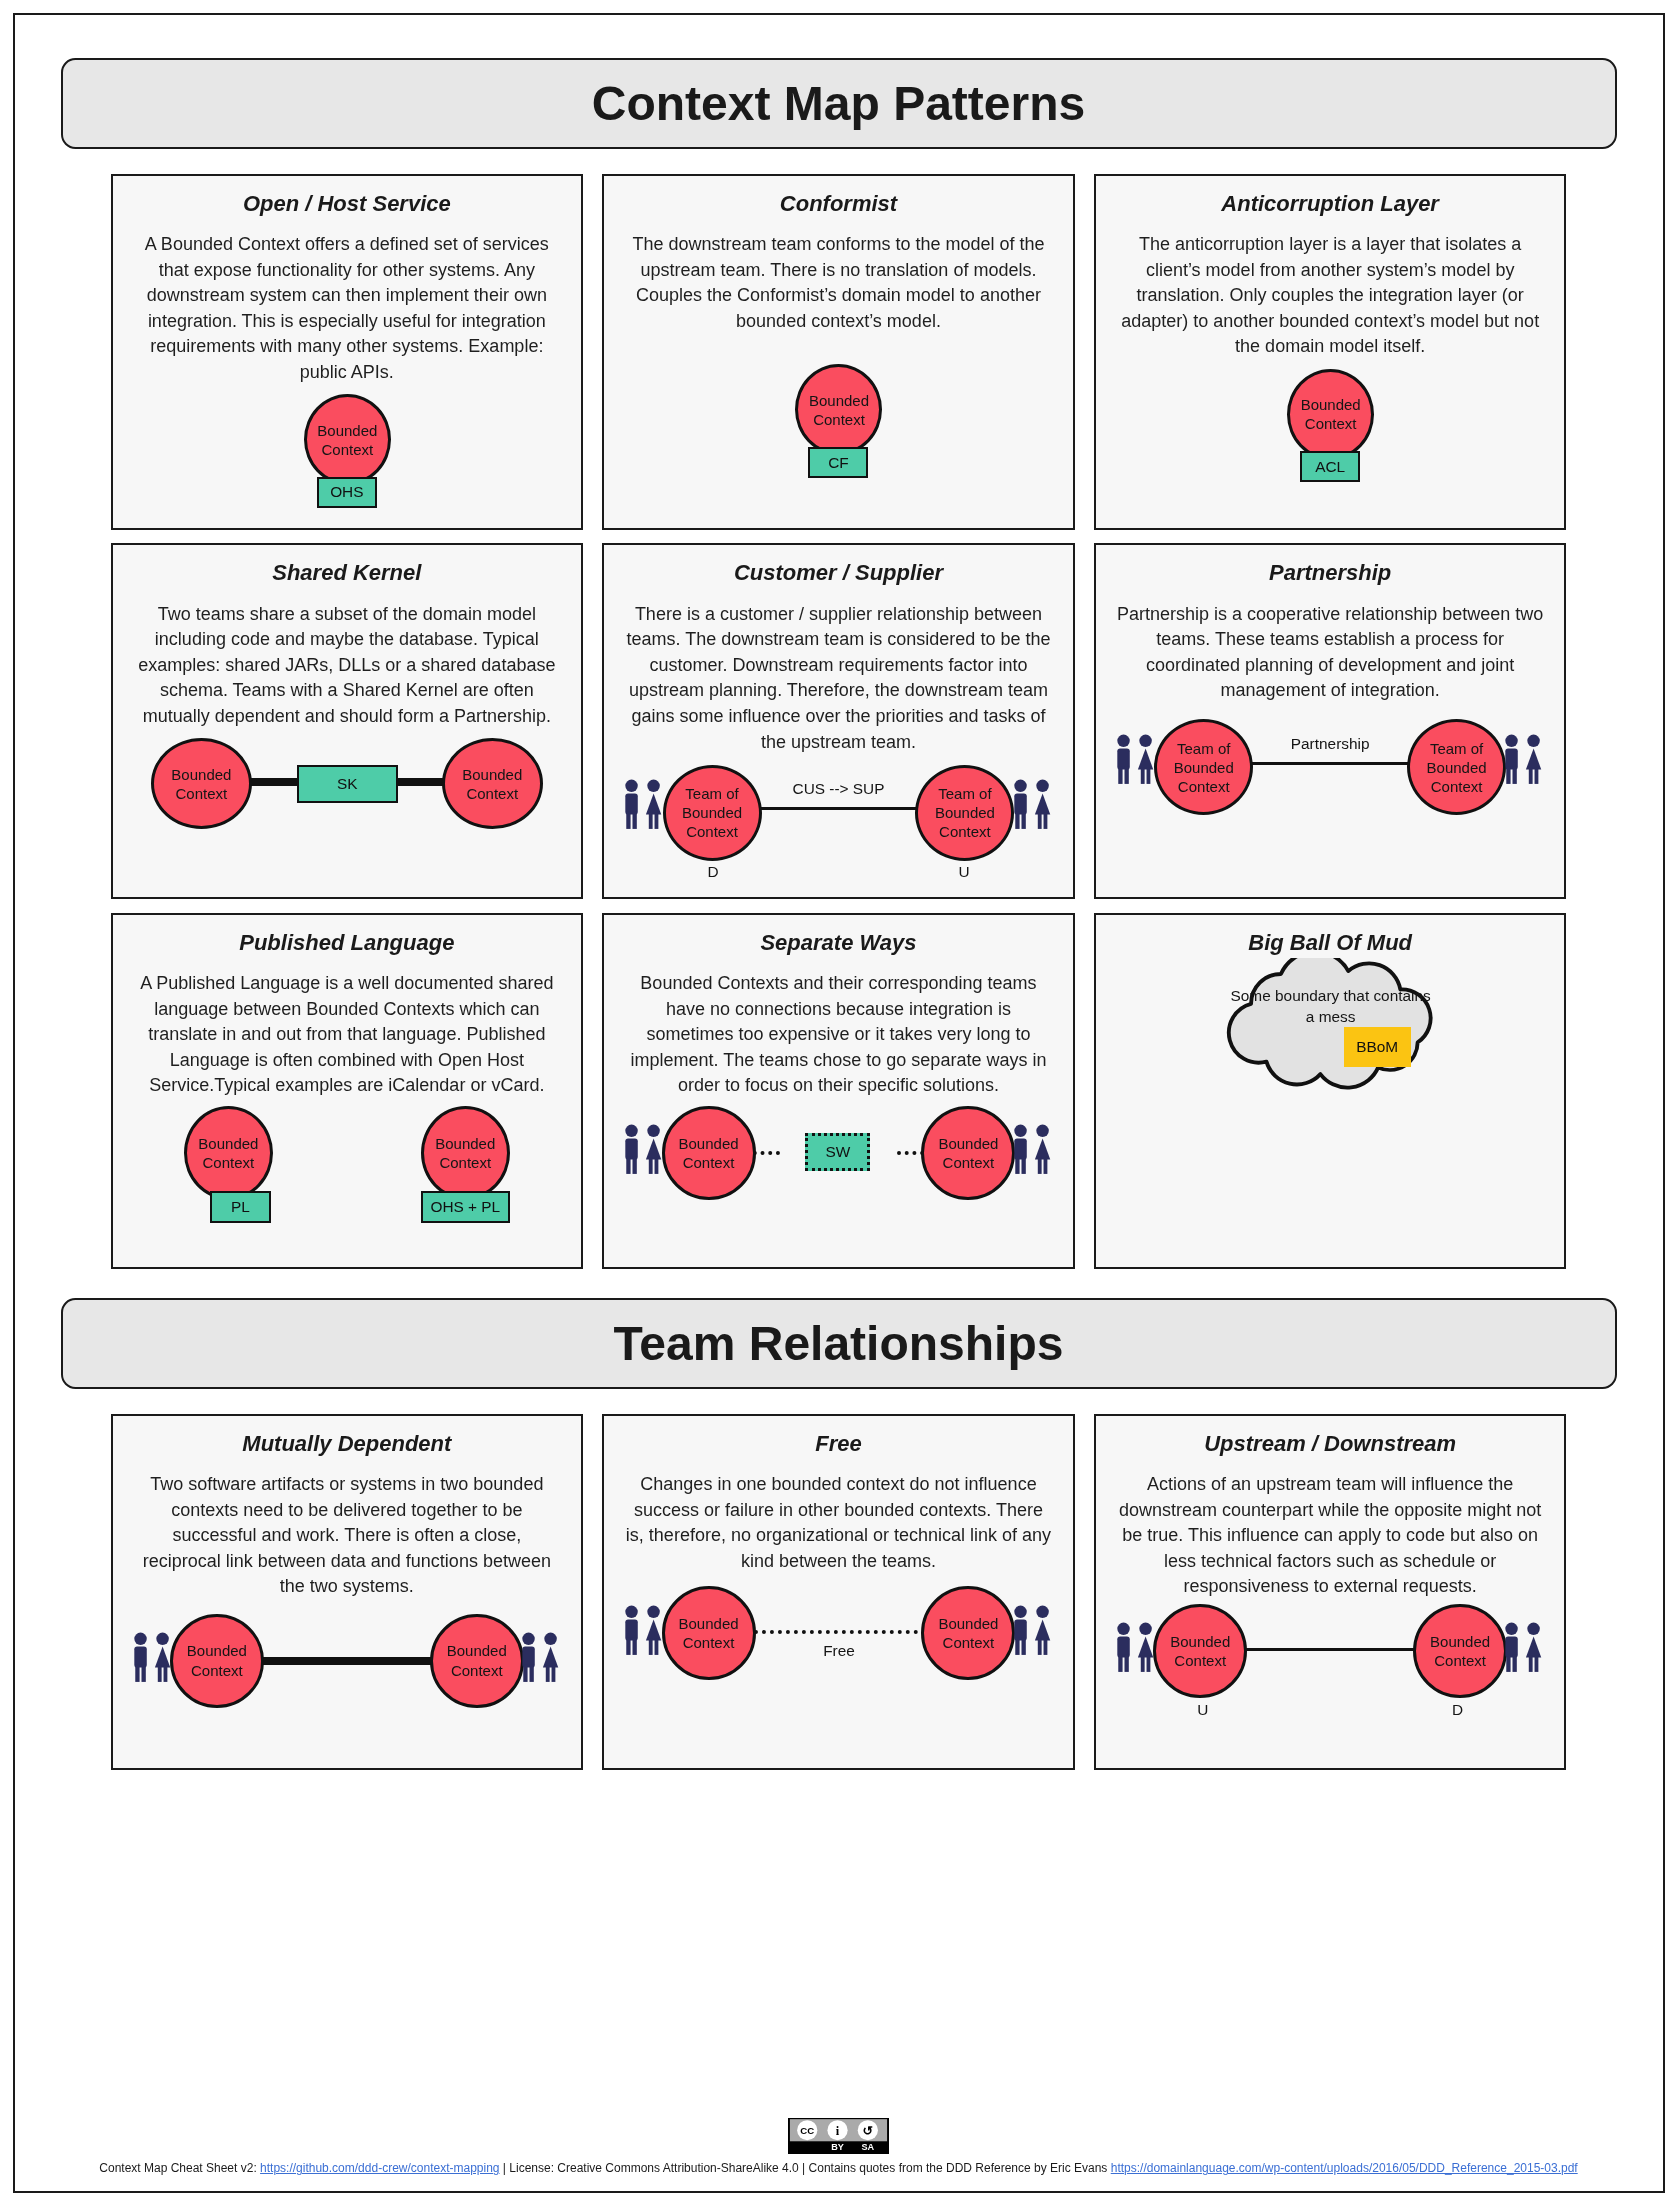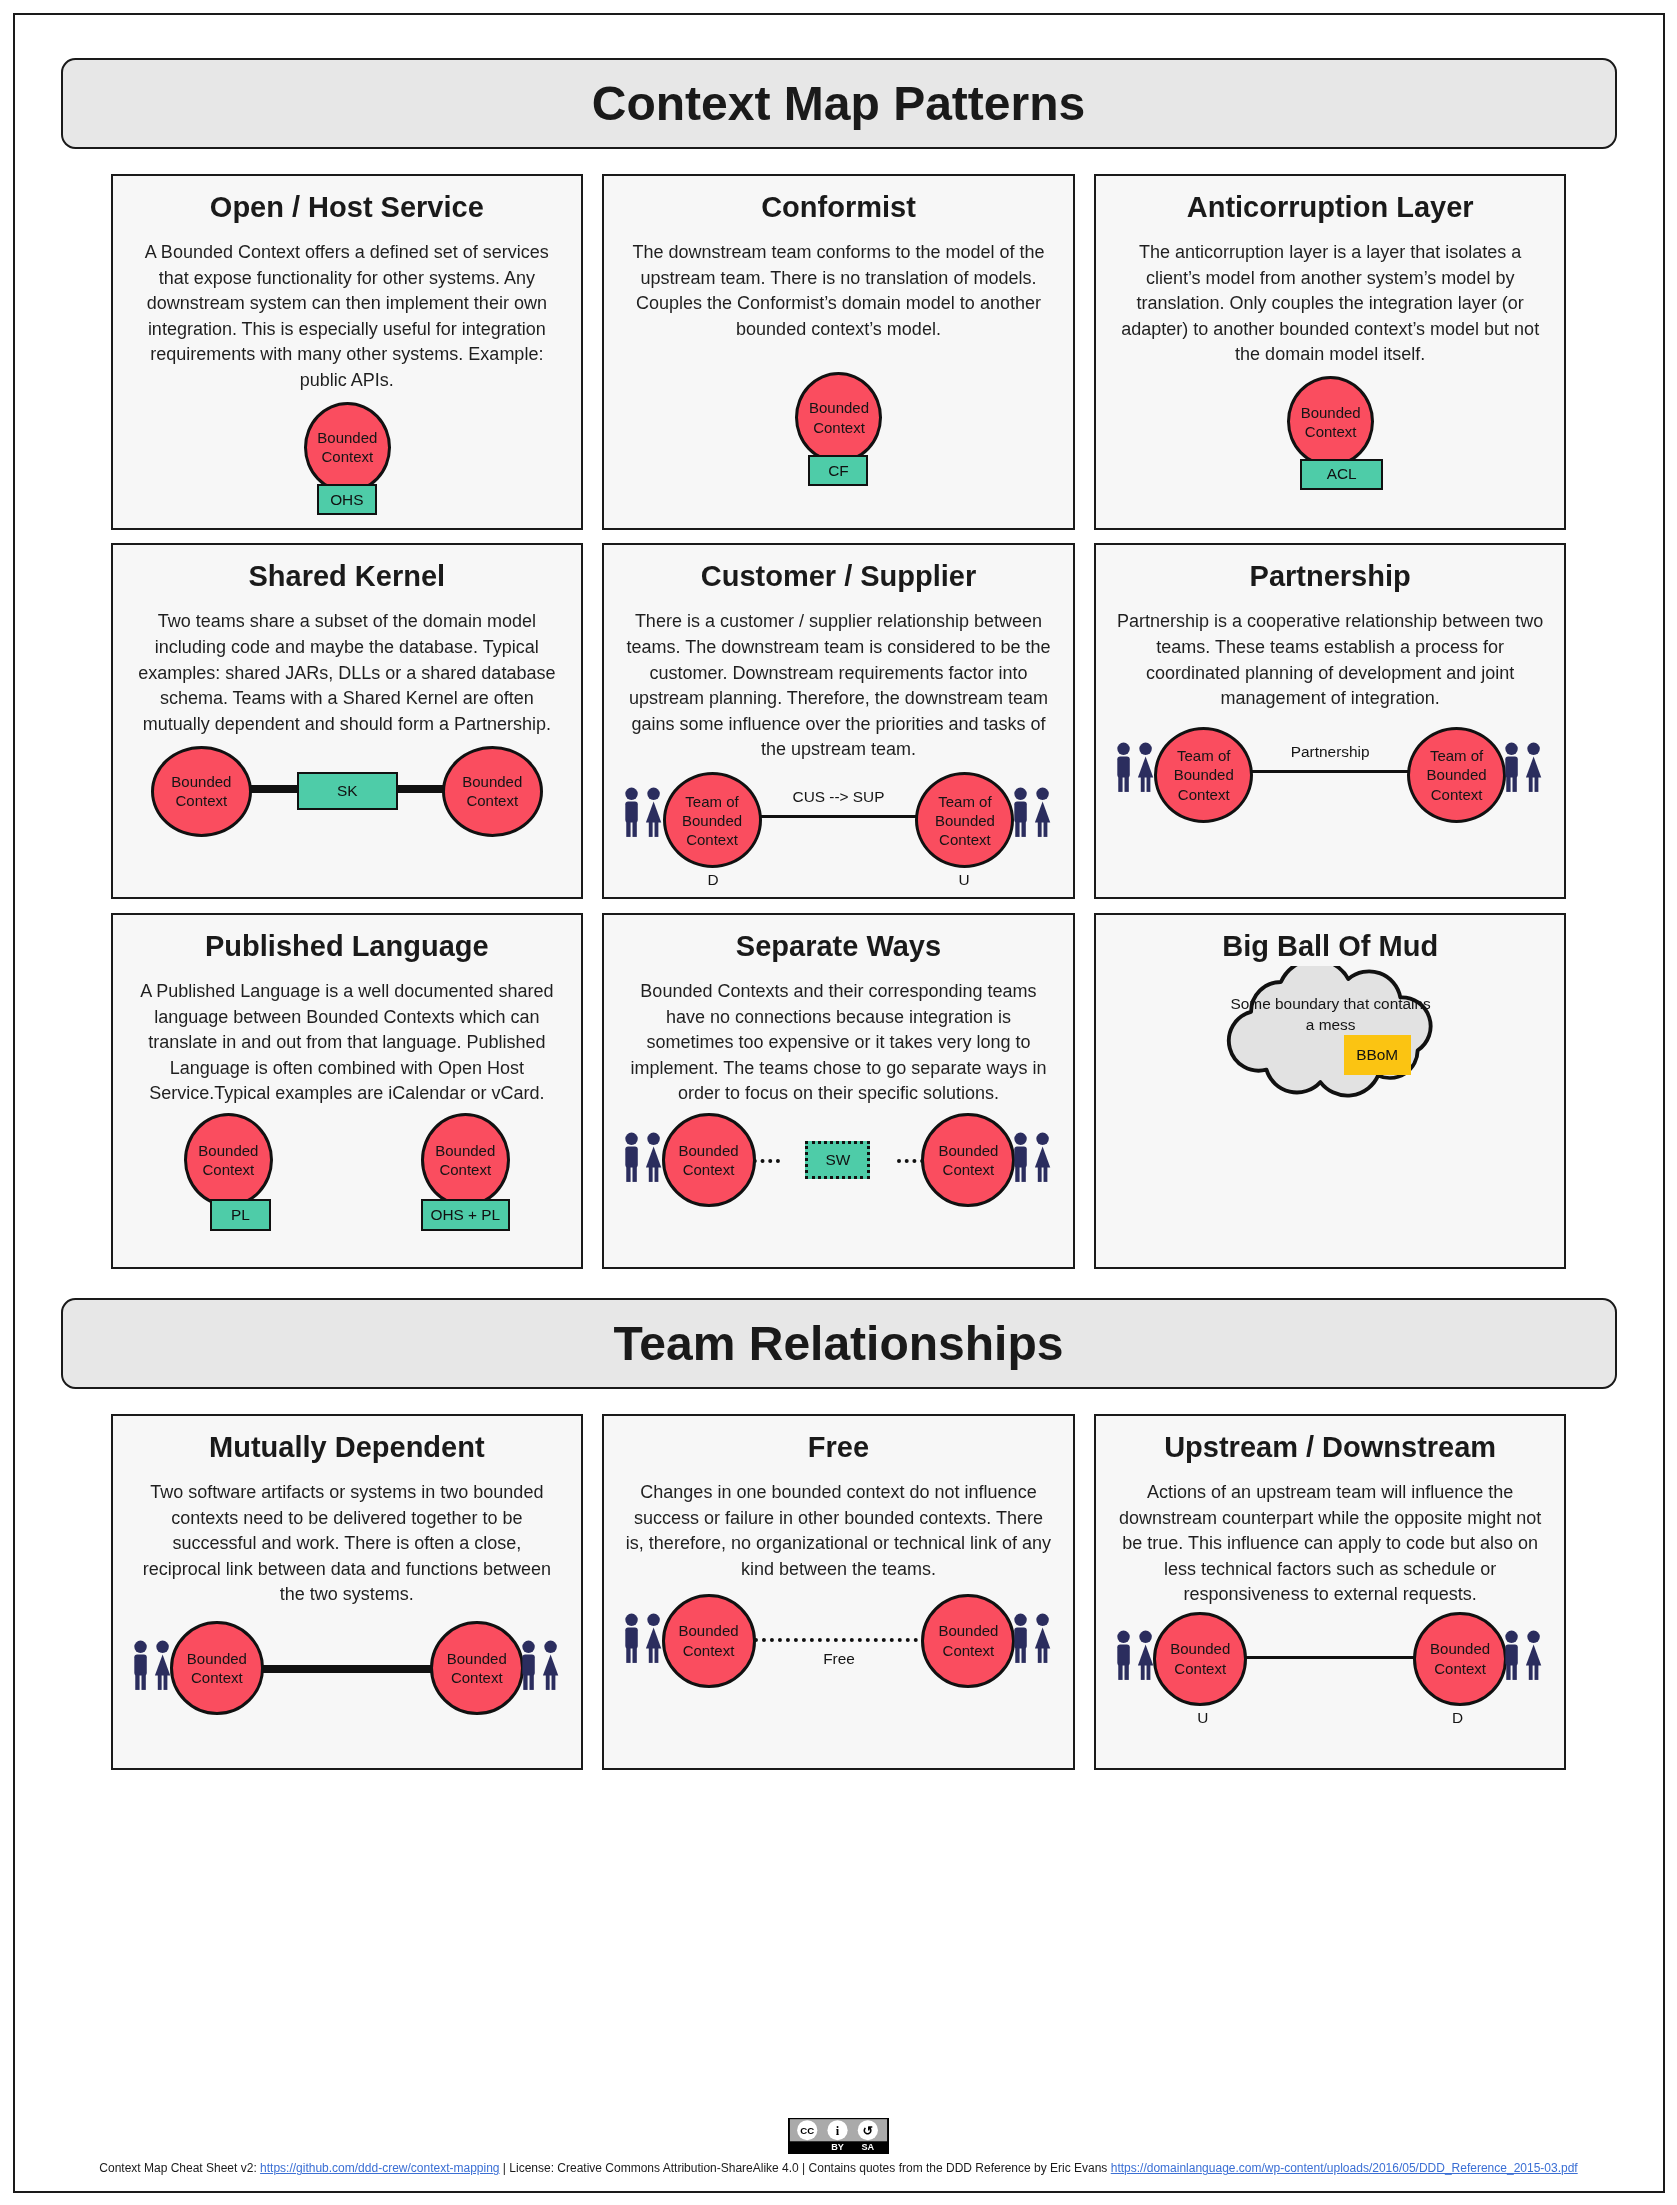--- a/index.html
+++ b/index.html
@@ -48,22 +48,22 @@
   .card{
     border:2.9px solid #1a1a1a;
     background:#f7f7f7;
     box-sizing:border-box;
     height:356px;
     padding:12.5px 14.4px 0 14.4px;
     display:flex; flex-direction:column;
     position:relative;
   }
   .card-title{
-    text-align:center; font-size:29px; font-weight:bold; color:#1a1a1a;
-    line-height:1.1; margin:3.8px 0 0 0;
+    text-align:center; font-size:22px; font-weight:bold; color:#1a1a1a;
+    line-height:1.1; margin:3.8px 0 0 0;font-style:italic;
   }
   .card-desc{
     text-align:center; font-size:18px; color:#1f1f1f;
     line-height:1.42; margin:16.3px 6.7px 0 6.7px;
   }
   .diagram{
     flex:1; position:relative;
   }
 
   
@@ -158,21 +158,21 @@
         <div class="ellipse" style="left:50%;margin-left:-43px;top:30px;width:87px;height:91px;">Bounded<br>Context</div>
         <div class="tag-box" style="left:50%;margin-left:-30px;top:113px;width:60px;height:31px;">CF</div>
       </div>
     </div>
 
     <div class="card">
       <div class="card-title">Anticorruption Layer</div>
       <div class="card-desc">The anticorruption layer is a layer that isolates a client’s model from another system’s model by translation. Only couples the integration layer (or adapter) to another bounded context’s model but not the domain model itself.</div>
       <div class="diagram">
         <div class="ellipse" style="left:50%;margin-left:-43px;top:8.7px;width:87px;height:91px;">Bounded<br>Context</div>
-        <div class="tag-box" style="left:50%;margin-left:-30px;top:91px;width:83px;height:31px;">ACL</div>
+        <div class="tag-box" style="left:50%;margin-left:-30px;top:91px;width:60px;height:31px;">ACL</div>
       </div>
     </div>
 
     <div class="card">
       <div class="card-title">Shared Kernel</div>
       <div class="card-desc">Two teams share a subset of the domain model including code and maybe the database. Typical examples: shared JARs, DLLs or a shared database schema. Teams with a Shared Kernel are often mutually dependent and should form a Partnership.</div>
       <div class="diagram">
         <div class="hline thick" style="left:81px;top:48px;width:255px;"></div>
         <div class="ellipse" style="left:24px;top:8.7px;width:101px;height:91px;">Bounded<br>Context</div>
         <div class="ellipse" style="right:24px;top:8.7px;width:101px;height:91px;">Bounded<br>Context</div>

